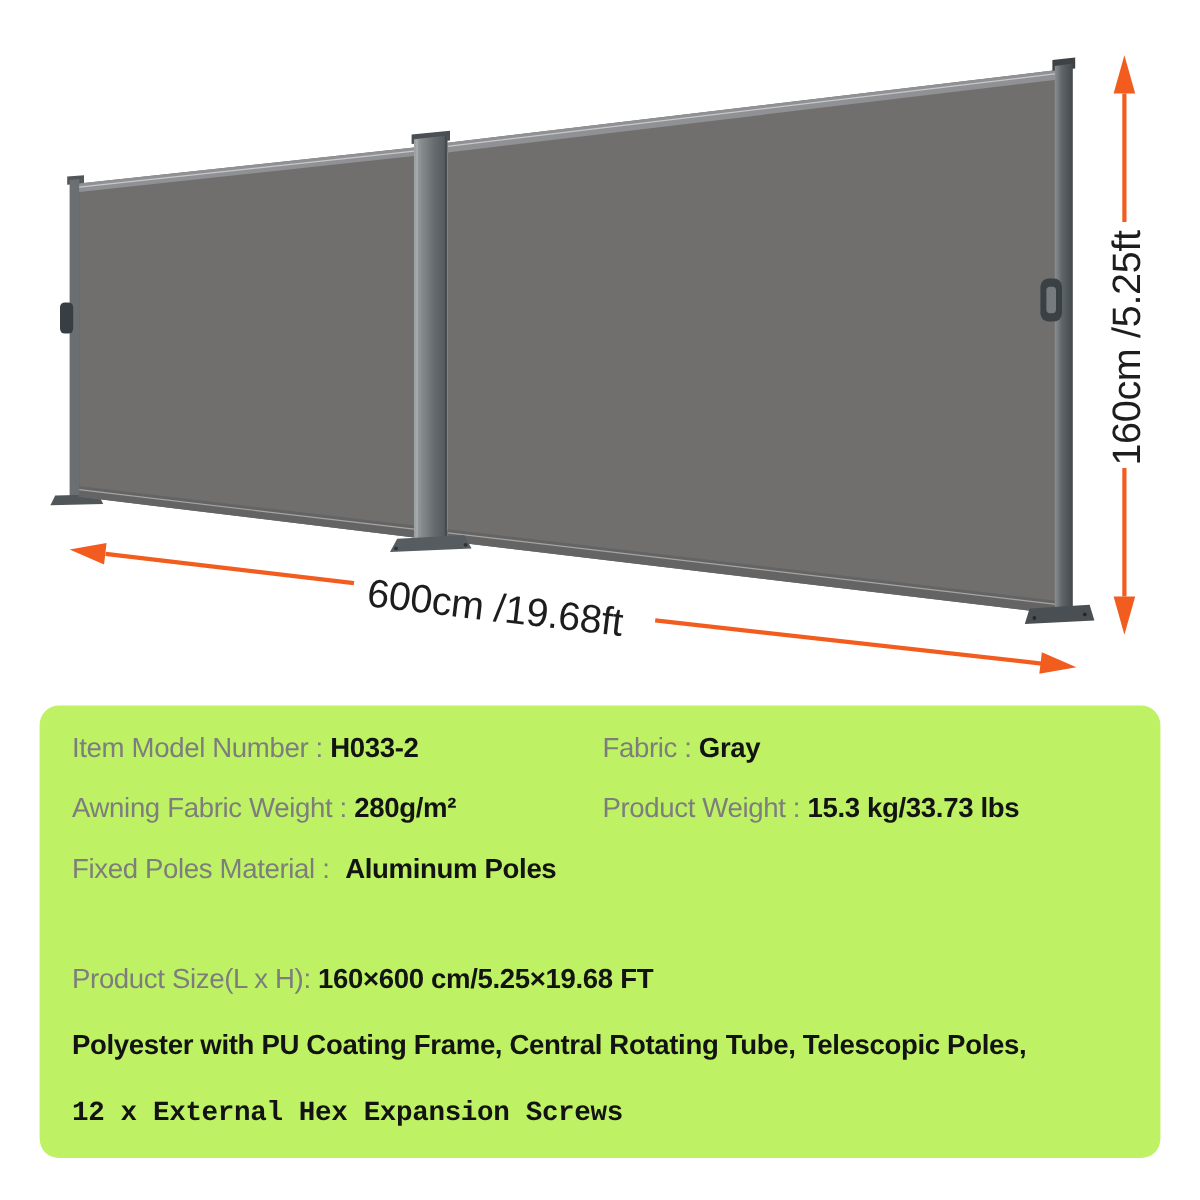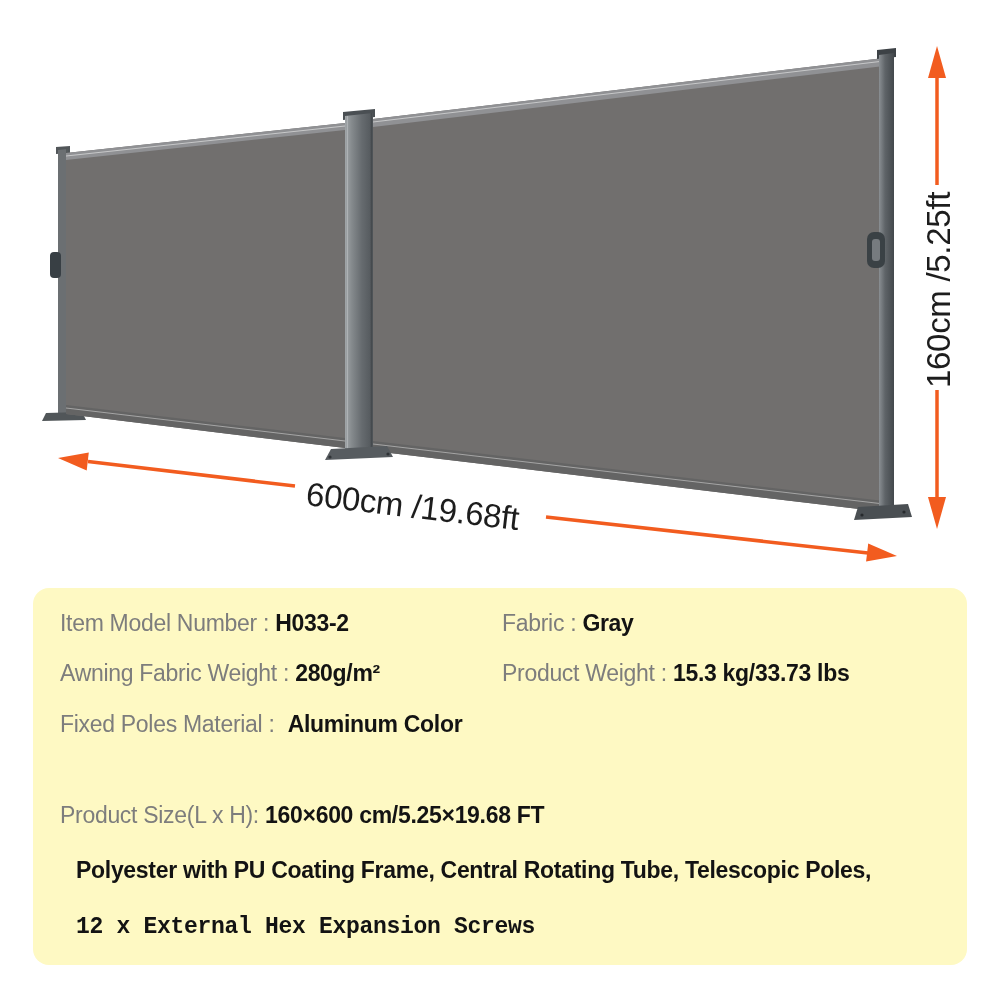--- a/index.html
+++ b/index.html
@@ -4,29 +4,29 @@
 <style>
   html,body{margin:0;padding:0;background:#ffffff;}
   .canvas{
     position:relative;width:1000px;height:1000px;background:#ffffff;
     font-family:"Liberation Sans",sans-serif;overflow:hidden;
   }
   .illustration{position:absolute;left:0;top:0;width:1000px;height:578px;}
   .dim-text{font-family:"Liberation Sans",sans-serif;font-size:33px;fill:#1d1d1d;letter-spacing:-0.3px;}
   .spec-panel{
     position:absolute;left:33px;top:588px;width:934px;height:377px;
-    background:#fef9c3;border-radius:16px;
+    background:#bef264;border-radius:16px;
   }
   .cell{
     position:absolute;white-space:nowrap;font-size:23px;line-height:1;
     color:#7d7d7d;letter-spacing:-0.3px;
   }
   .cell .v{font-weight:bold;color:#131313;}
   .gap-lg{margin-left:7px;}
-  .bold-line{color:#131313;font-weight:bold;margin-left:16px;}
+  .bold-line{color:#131313;font-weight:bold;}
 </style>
 </head>
 <body>
 
 <div class="canvas">
 
   <svg class="illustration" viewBox="0 0 1000 578">
     <defs>
       <linearGradient id="gPoleC" x1="0" y1="0" x2="1" y2="0">
         <stop offset="0" stop-color="#a0a5a8"></stop>
@@ -114,21 +114,21 @@
 
     <div class="cell" style="left:27px;top:74px;">
       <span>Awning Fabric Weight : </span><span class="v">280g/m²</span>
     </div>
 
     <div class="cell" style="left:469px;top:74px;text-align:right;">
       <span>Product Weight : </span><span class="v">15.3 kg/33.73 lbs</span>
     </div>
 
     <div class="cell" style="left:27px;top:125px;">
-      <span>Fixed Poles Material : </span><span class="v gap-lg">Aluminum Color</span>
+      <span>Fixed Poles Material : </span><span class="v gap-lg">Aluminum Poles</span>
     </div>
 
     <div class="cell" style="left:27px;top:186px;margin-top:30px;">
       <span>Product Size(L x H): </span><span class="v">160×600 cm/5.25×19.68 FT</span>
     </div>
 
 
     <div class="cell bold-line" style="left:27px;top:271px;">Polyester with PU Coating Frame, Central Rotating Tube, Telescopic Poles,</div>
 
     <div class="cell bold-line" style="left:27px;top:328px;font-family:Liberation Mono, monospace;">12 x External Hex Expansion Screws</div>

